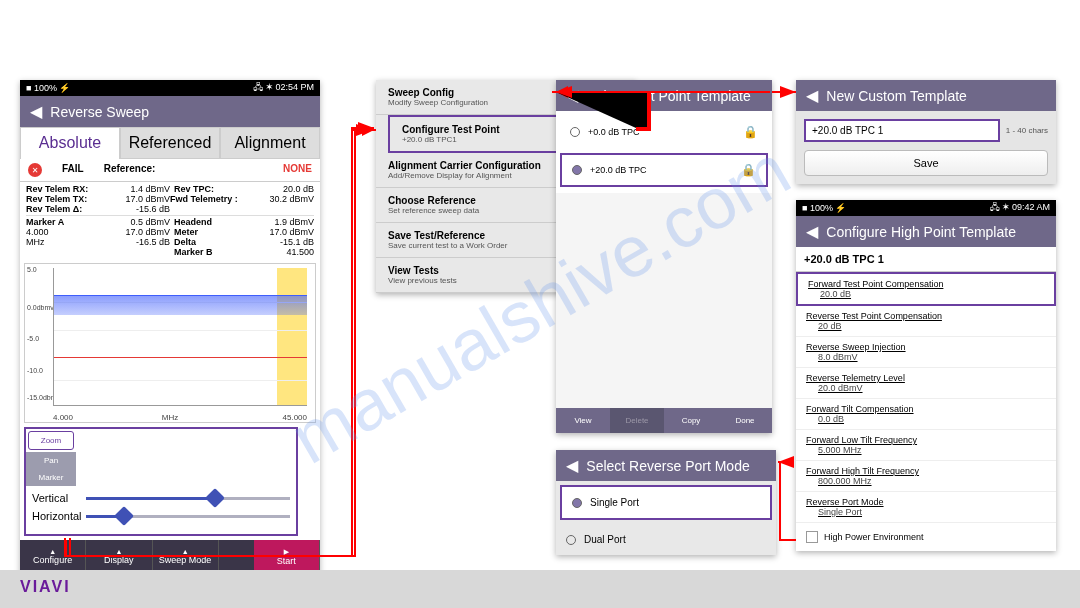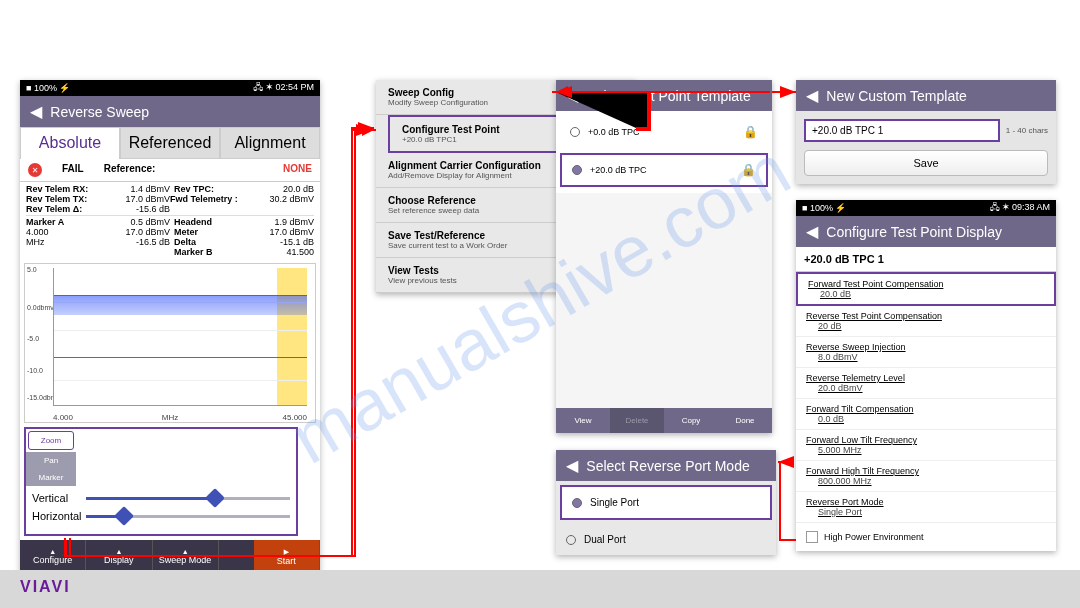--- a/index.html
+++ b/index.html
@@ -38,21 +38,21 @@
   .side-btns { display: flex; flex-direction: column; width: 50px; font-size: 8px; }
   .side-btn { background: #9c9cae; color: #fff; padding: 4px; text-align: center; }
   .side-btn:first-child { background: #fff; color: #6a3fa0; border: 1px solid #6a3fa0; border-radius: 3px; margin: 2px; }
   .sliders { flex: 1; padding: 6px; font-size: 11px; }
   .slider-row { display: flex; align-items: center; gap: 6px; margin-bottom: 6px; }
   .slider-track { flex: 1; height: 3px; background: #b0b0c0; position: relative; }
   .slider-fill { height: 100%; background: #3f51b5; }
   .slider-thumb { position: absolute; width: 14px; height: 14px; background: #3f51b5; top: -6px; transform: rotate(45deg); border-radius: 2px; }
   .bottom-nav { display: flex; background: #3a3548; }
   .nav-btn { flex: 1; color: #fff; font-size: 9px; text-align: center; padding: 8px 2px; border-right: 1px solid #555; }
-  .nav-btn:last-child { background: #c2410c; margin-left: 35px; }
+  .nav-btn:last-child { background: #be185d; margin-left: 35px; }
   .caret-up { font-size: 7px; display: block; }
   .caret-right { font-size: 7px; display: block; }
   
   
   #panelB { left: 376px; top: 80px; width: 260px; background: #e8e8e8; }
   .menu-item { padding: 7px 12px; font-size: 10px; border-bottom: 1px solid #ccc; }
   .menu-item .sub { font-size: 8px; color: #555; }
   .menu-item.highlight { border: 2px solid #6a3fa0; margin-left: 12px; }
   
   
@@ -271,25 +271,25 @@
   <div class="input-row">
     <div class="text-input">+20.0 dB TPC 1</div>
     <span class="chars">1 - 40 chars</span>
   </div>
   <div class="save-btn">Save</div>
 </div>
 
 <div class="panel" id="panelE">
   <div class="statusbar">
     <span>■ 100% ⚡</span>
-    <span>🖧 ✶ 09:38 AM</span>
+    <span>🖧 ✶ 09:42 AM</span>
   </div>
   <div class="titlebar">
     <span class="back">◀</span>
-    <span>Configure Test Point Display</span>
+    <span>Configure High Point Template</span>
   </div>
   <div class="cfg-header">+20.0 dB TPC 1</div>
   <div class="cfg-item highlight">
       <div>Forward Test Point Compensation</div>
       <div class="val">20.0 dB</div>
     </div>
   <div class="cfg-item">
       <div>Reverse Test Point Compensation</div>
       <div class="val">20 dB</div>
     </div>

